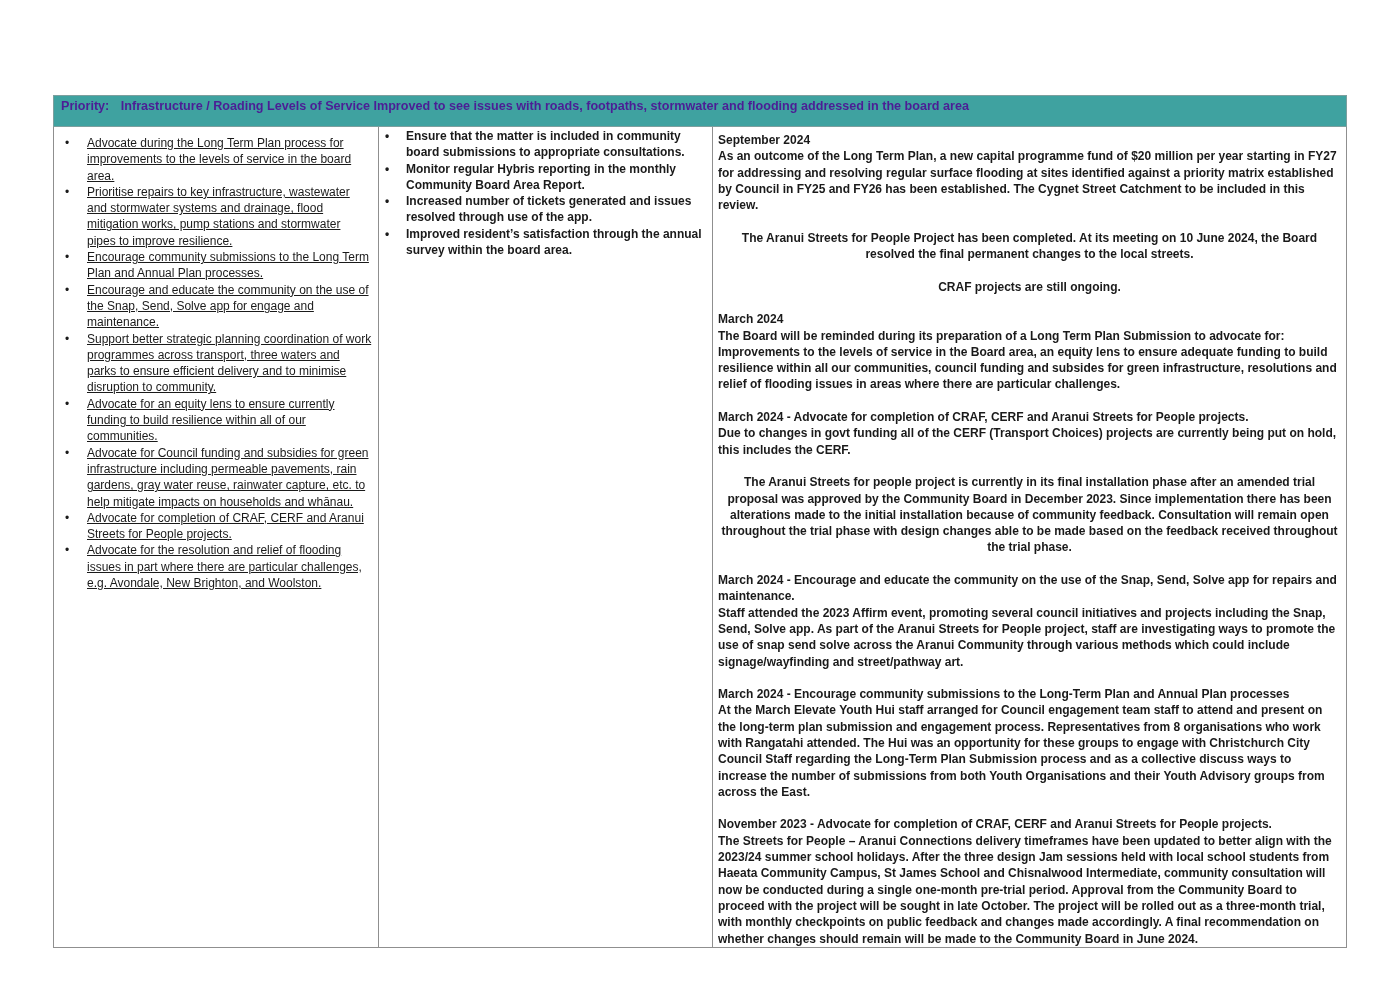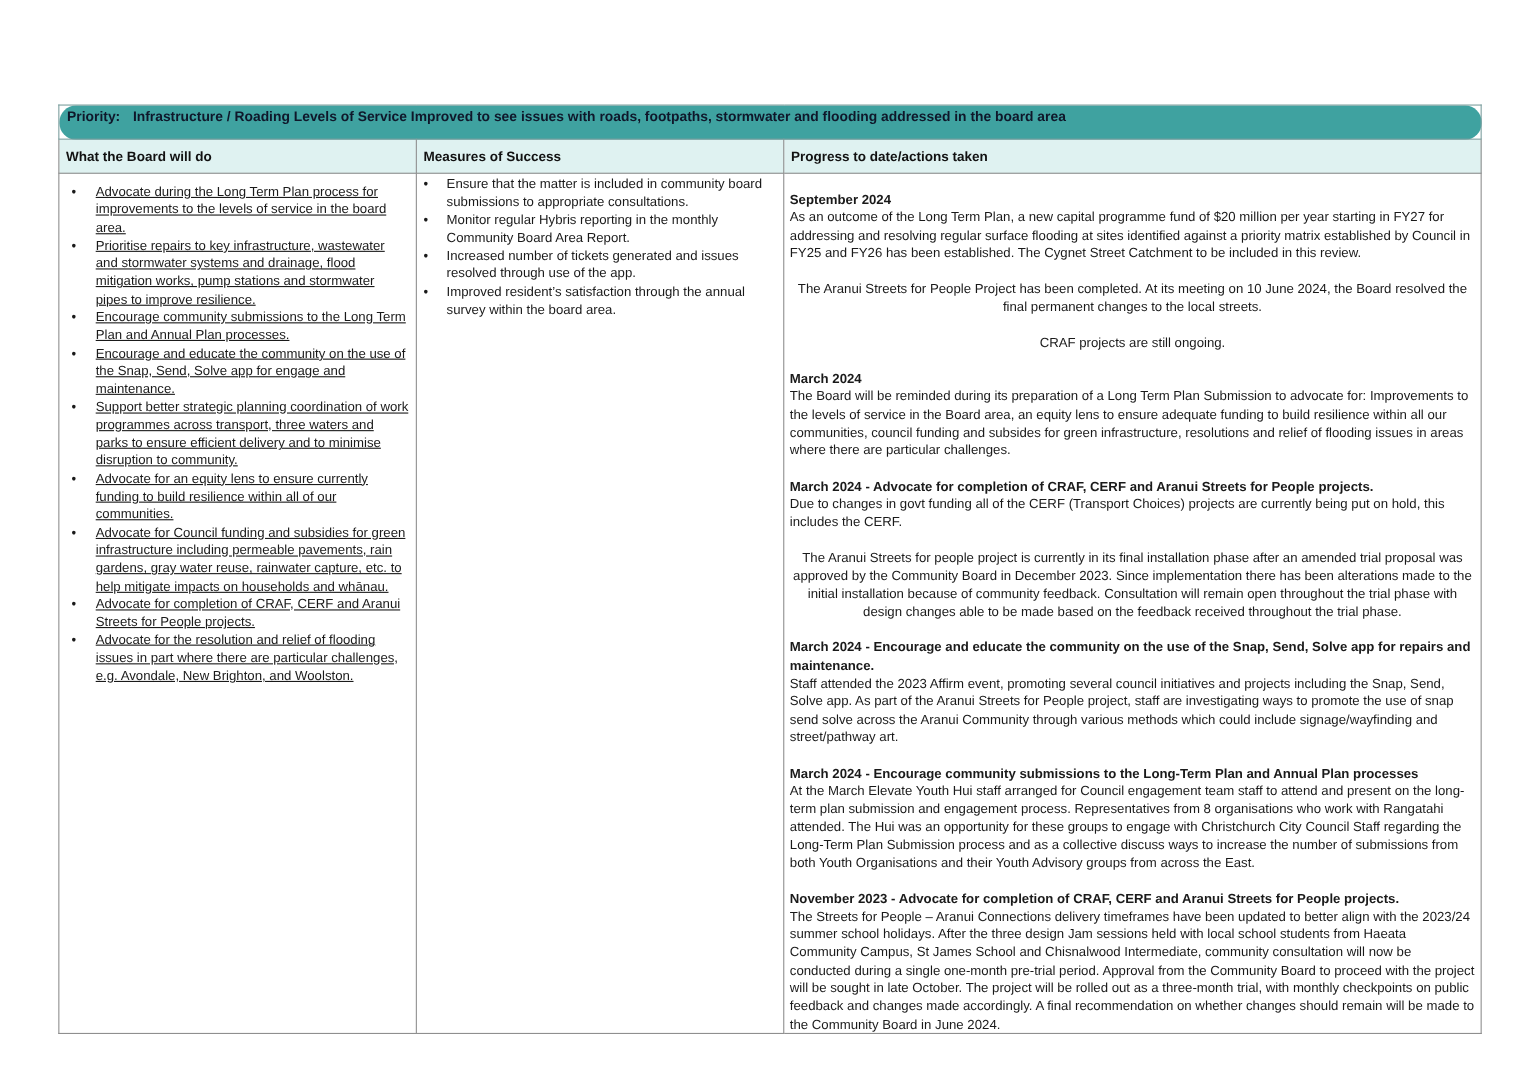--- a/index.html
+++ b/index.html
@@ -25,28 +25,27 @@
     font-size: 12px;
     line-height: 16.3px;
   }
   .doc-table td, .doc-table th {
     border: 1px solid #8f8f8f;
     vertical-align: top;
     text-align: left;
   }
   .priority-row td {
     background: #3fa2a0;
-    color: #0f172a;
+    color: #4c1d95;
     font-weight: bold;
     font-size: 12.6px;
     padding: 2px 7px 0 7px;
     height: 28px;
     vertical-align: top;
     border-color: #7d9f9e;
-    border-radius: 15px;
   }
   .priority-row .priority-label {
     margin-right: 8px;
   }
   .header-row th {
     background: #dff2f1;
     font-weight: bold;
     font-size: 12.3px;
     padding: 0 6px;
     height: 30px;
@@ -66,50 +65,45 @@
     padding-left: 33px;
   }
   ul.bullets li::before {
     content: "\2022";
     position: absolute;
     left: 11px;
     top: 0;
     font-size: 12px;
   }
   .col1 { padding: 8px 6px 0 0; text-decoration: underline; }
-  .col2 { padding: 1px 10px 0 0; }
+  .col2 { padding: 1px 10px 0 0; font-weight: bold; }
   .col2 ul.bullets li { padding-left: 27px; }
   .col2 ul.bullets li::before { left: 6px; }
-  .col3 { padding: 15px 5px 0 5px; }
+  .col3 { padding: 5px 5px 0 5px; }
   .entry { margin: 0 0 16.3px 0; }
   .entry:last-child { margin-bottom: 0; }
   .entry-heading { font-weight: bold; display: block; }
-  .entry-para { display: block; }
+  .entry-para { display: block; font-weight: bold; }
   .entry-para + .entry-para { margin-top: 16.3px; text-align: center; }
 </style>
 </head>
 <body>
 
 <table class="doc-table">
   <colgroup>
     <col style="width:325px">
     <col style="width:334px">
     <col style="width:634px">
   </colgroup>
   <tbody>
       <tr class="priority-row">
     <td colspan="3">
       <span class="priority-label">Priority:</span>
       <span>Infrastructure / Roading Levels of Service Improved to see issues with roads, footpaths, stormwater and flooding addressed in the board area</span>
     </td>
-  </tr>
-  <tr class="header-row">
-    <th>What the Board will do</th>
-    <th>Measures of Success</th>
-    <th>Progress to date/actions taken</th>
   </tr>
   <tr class="body-row">
     <td class="col1">
       <ul class="bullets">
         <li>Advocate during the Long Term Plan process for improvements to the levels of service in the board area.</li>
         <li>Prioritise repairs to key infrastructure, wastewater and stormwater systems and drainage, flood mitigation works, pump stations and stormwater pipes to improve resilience.</li>
         <li>Encourage community submissions to the Long Term Plan and Annual Plan processes.</li>
         <li>Encourage and educate the community on the use of the Snap, Send, Solve app for engage and maintenance.</li>
         <li>Support better strategic planning coordination of work programmes across transport, three waters and parks to ensure efficient delivery and to minimise disruption to community.</li>
         <li>Advocate for an equity lens to ensure currently funding to build resilience within all of our communities.</li>

